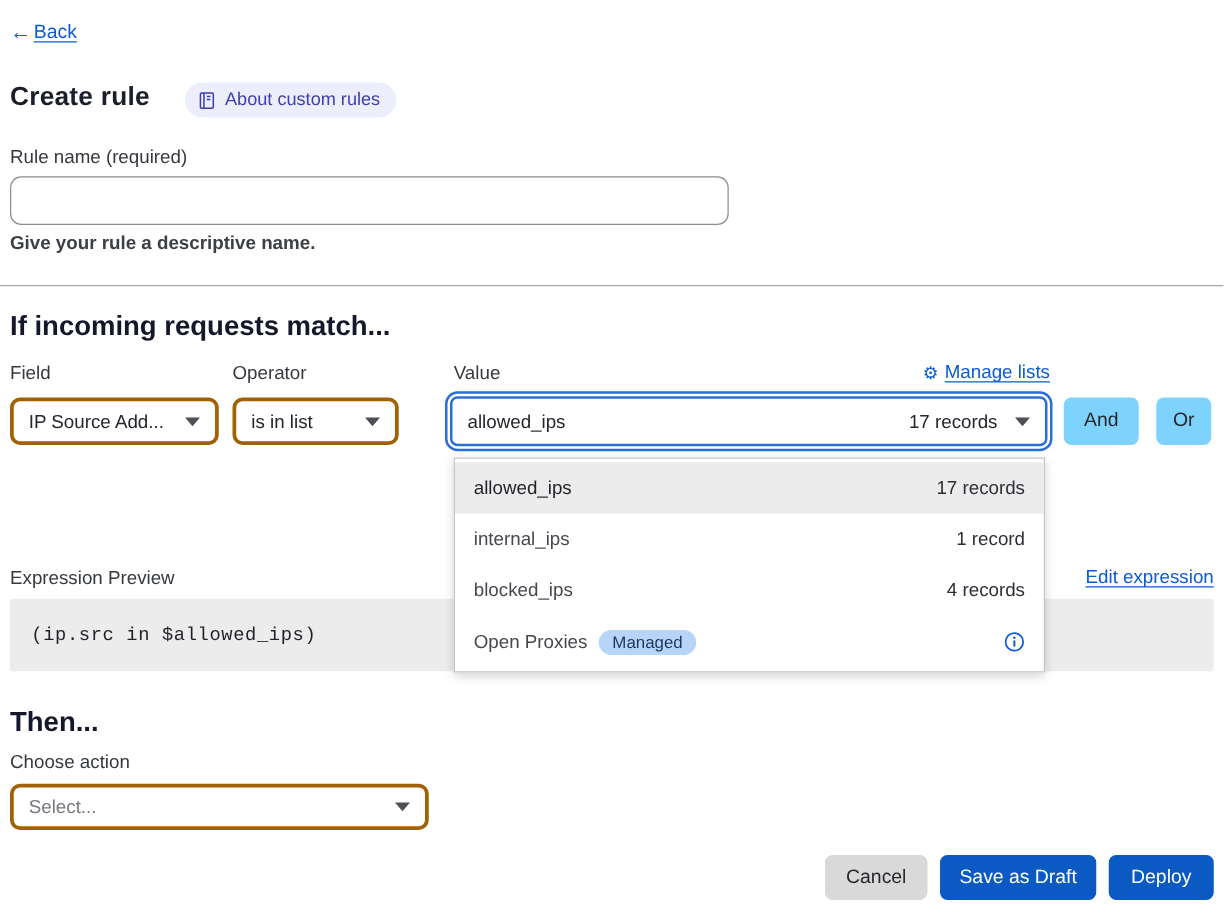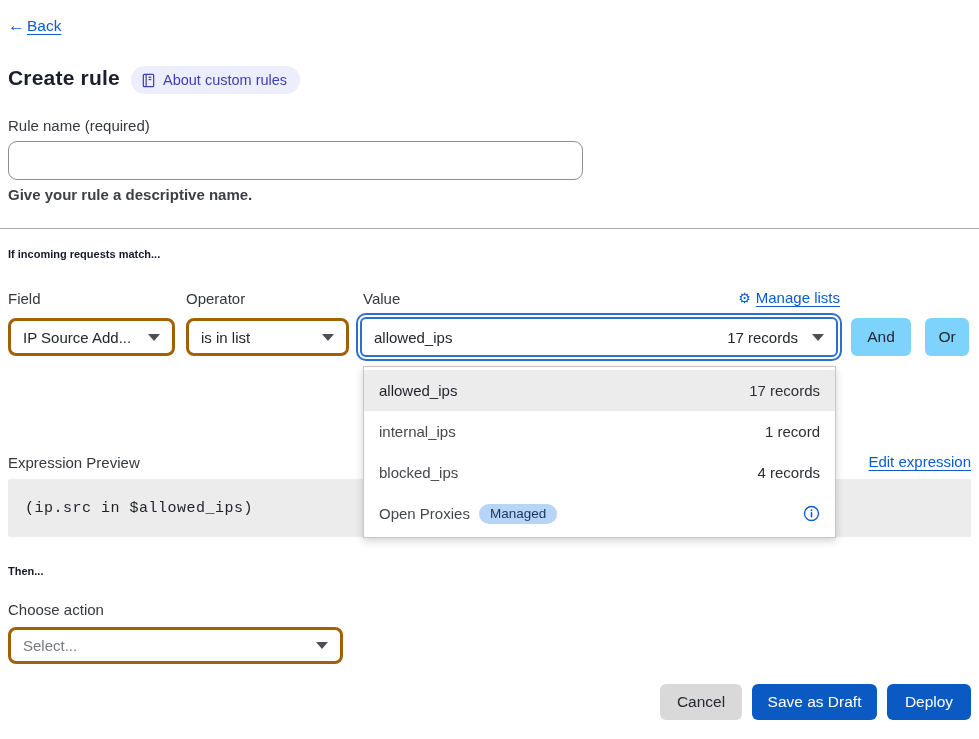--- a/index.html
+++ b/index.html
@@ -10,58 +10,58 @@
   }
   .abs { position:absolute; }
 
   
   .back-link { left:8px; top:16px; font-size:15.5px; color:#0b5bd3; cursor:pointer; display:flex; align-items:center; gap:2px; }
   .back-arrow { text-decoration:none; font-size:17px; }
   .back-text { text-decoration:underline; text-underline-offset:3px; }
 
   .page-title { left:8px; top:66px; font-size:21px; font-weight:bold; color:#1b1e2b; letter-spacing:.2px; }
   .about-badge {
-    left:131px; top:66px; height:28px; display:flex; align-items:center; gap:7px;
+    left:148px; top:66px; height:28px; display:flex; align-items:center; gap:7px;
     background:#eceefb; border-radius:14px; padding:0 13px 0 10px;
     color:#3d3fae; font-size:14.5px; cursor:pointer;
   }
   .about-badge svg { display:block; }
 
   .field-label { font-size:15px; color:#35383f; }
   .help-text { left:8px; top:186px; font-size:15px; color:#3c3f45;font-weight:bold; }
 
   .rule-name-label { left:8px; top:117px; }
   .rule-name-input {
     left:8px; top:141px; width:575px; height:39px;
     border:1px solid #8e8e8e; border-radius:9px; background:#fff;
     font-family:"Liberation Sans", sans-serif; font-size:15px; padding:0 12px; color:#23262d; outline:none;
   }
 
   .divider { left:0; top:228px; width:979px; height:0; border-top:1.5px solid #a8a8a8; }
 
-  .section-title { font-size:11px; font-weight:bold; color:#15182b; }
+  .section-title { font-size:22px; font-weight:bold; color:#15182b; }
   .match-title { left:8px; top:248px; }
 
   .col-label-field { left:8px; top:290px; }
   .col-label-operator { left:186px; top:290px; }
   .col-label-value { left:363px; top:290px; }
 
   .manage-lists { top:289px; right:139px; display:flex; align-items:center; gap:5px; cursor:pointer; }
   .gear-glyph { color:#0b5bd3; font-size:14px; line-height:1; }
   .manage-lists-text { color:#0b5bd3; font-size:15px; text-decoration:underline; text-underline-offset:3px; }
 
   .select-box {
     height:38px; border:3px solid #a16207; border-radius:8px; background:#fff;
     display:flex; align-items:center; padding:0 12px; font-size:15px; color:#23262d; cursor:pointer;
   }
   .select-box .sel-text { flex:1; white-space:nowrap; overflow:hidden; }
   .caret { width:0; height:0; border-left:6px solid transparent; border-right:6px solid transparent; border-top:7px solid #4d4f55; flex:none; }
 
   .field-select { left:8px; top:318px; width:167px; }
-  .operator-select { left:186px; top:318px; width:163px; }
+  .operator-select { left:186px; top:318px; width:133px; }
 
   .value-combo {
     left:356px; top:313px; width:486px; height:48px;
     border:2px solid #2b6fd4; border-radius:10px; background:#fff; padding:2px; cursor:pointer;
   }
   .value-combo-inner {
     width:100%; height:100%; border:2px solid #2b6fd4; border-radius:6px;
     display:flex; align-items:center; gap:10px; padding:0 12px;
   }
   .value-name { flex:1; font-size:15px; color:#23262d; }

